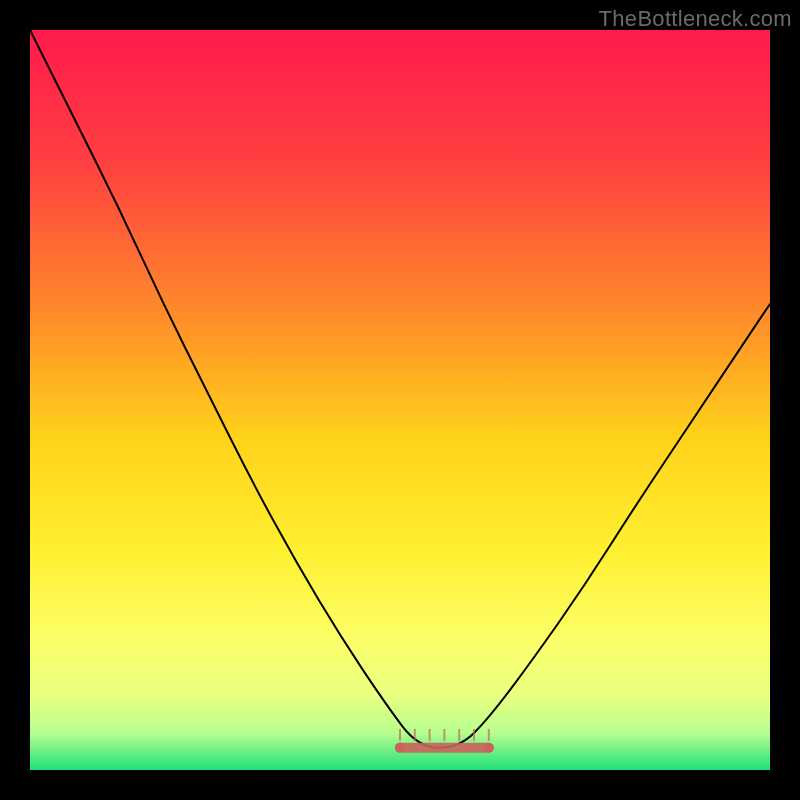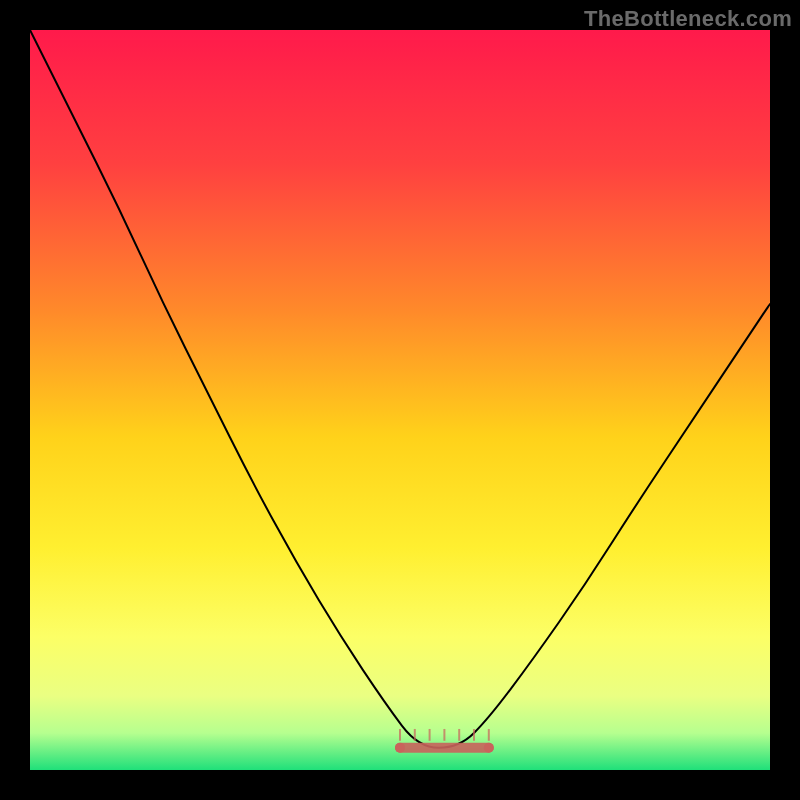--- a/index.html
+++ b/index.html
@@ -1,19 +1,19 @@
 <!DOCTYPE html>
 <html><head>
 <meta charset="utf-8">
 <style>
   * { margin: 0; padding: 0; box-sizing: border-box; }
   html, body { width: 800px; height: 800px; overflow: hidden; background: #000; font-family: Arial, Helvetica, sans-serif; }
   .frame { position: relative; width: 800px; height: 800px; background: #000; }
   .plot { position: absolute; left: 30px; top: 30px; width: 740px; height: 740px; }
-  .watermark { position: absolute; top: 6px; right: 8px; color: #6a6a6a; font-size: 22px; font-weight: 700; letter-spacing: 0.3px; }
+  .watermark { position: absolute; top: 6px; right: 8px; color: #6a6a6a; font-size: 22px; font-weight: 400; letter-spacing: 0.3px; }
 </style>
 </head>
 <body>
 <div class="frame">
 
   <div class="watermark">TheBottleneck.com</div>
 
   <svg class="plot" viewBox="0 0 740 740" preserveAspectRatio="none">
     <defs>
       <linearGradient id="bg-grad" x1="0" y1="0" x2="0" y2="1">

